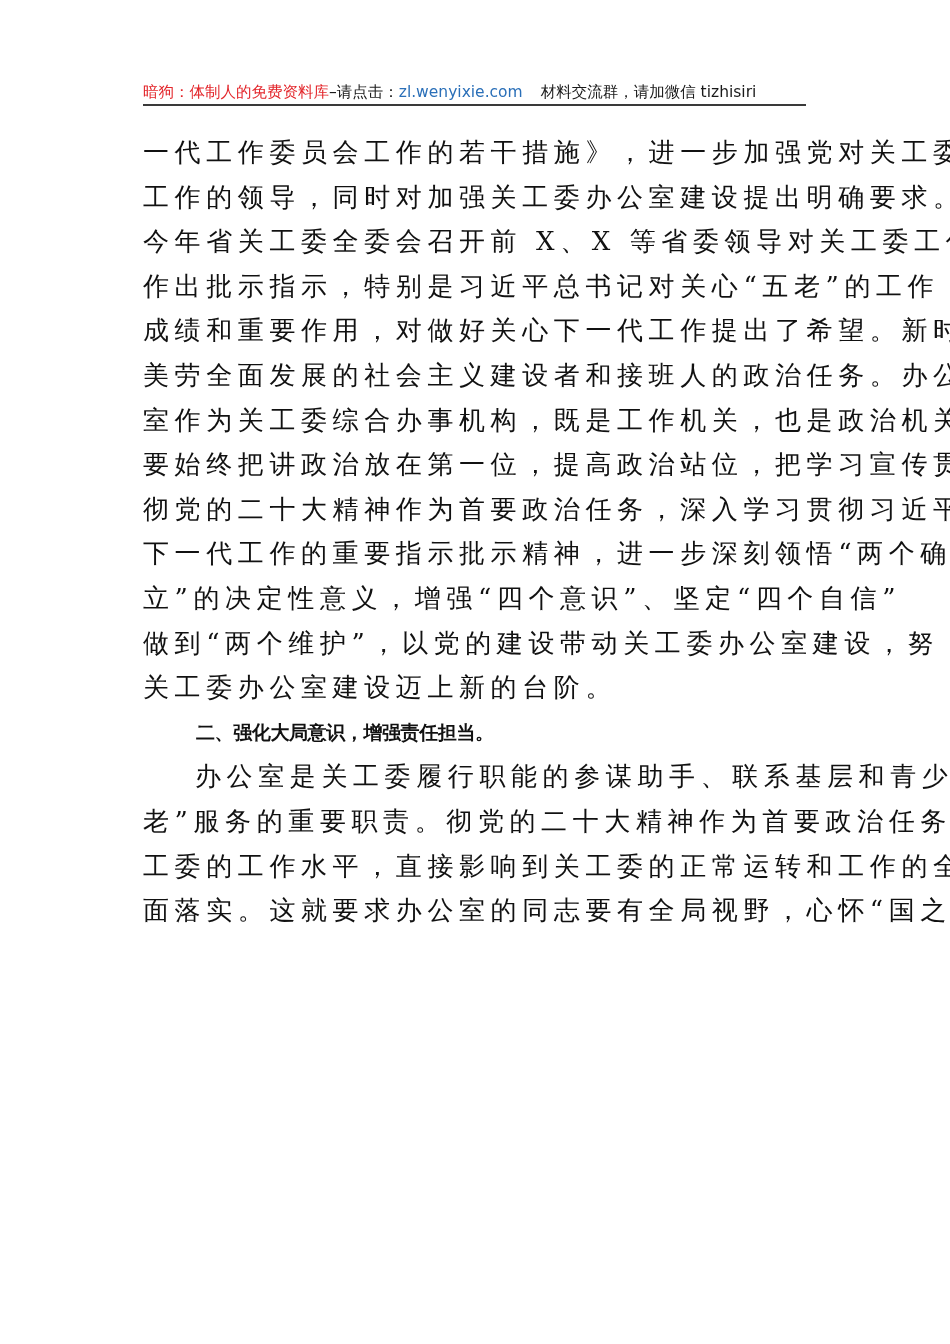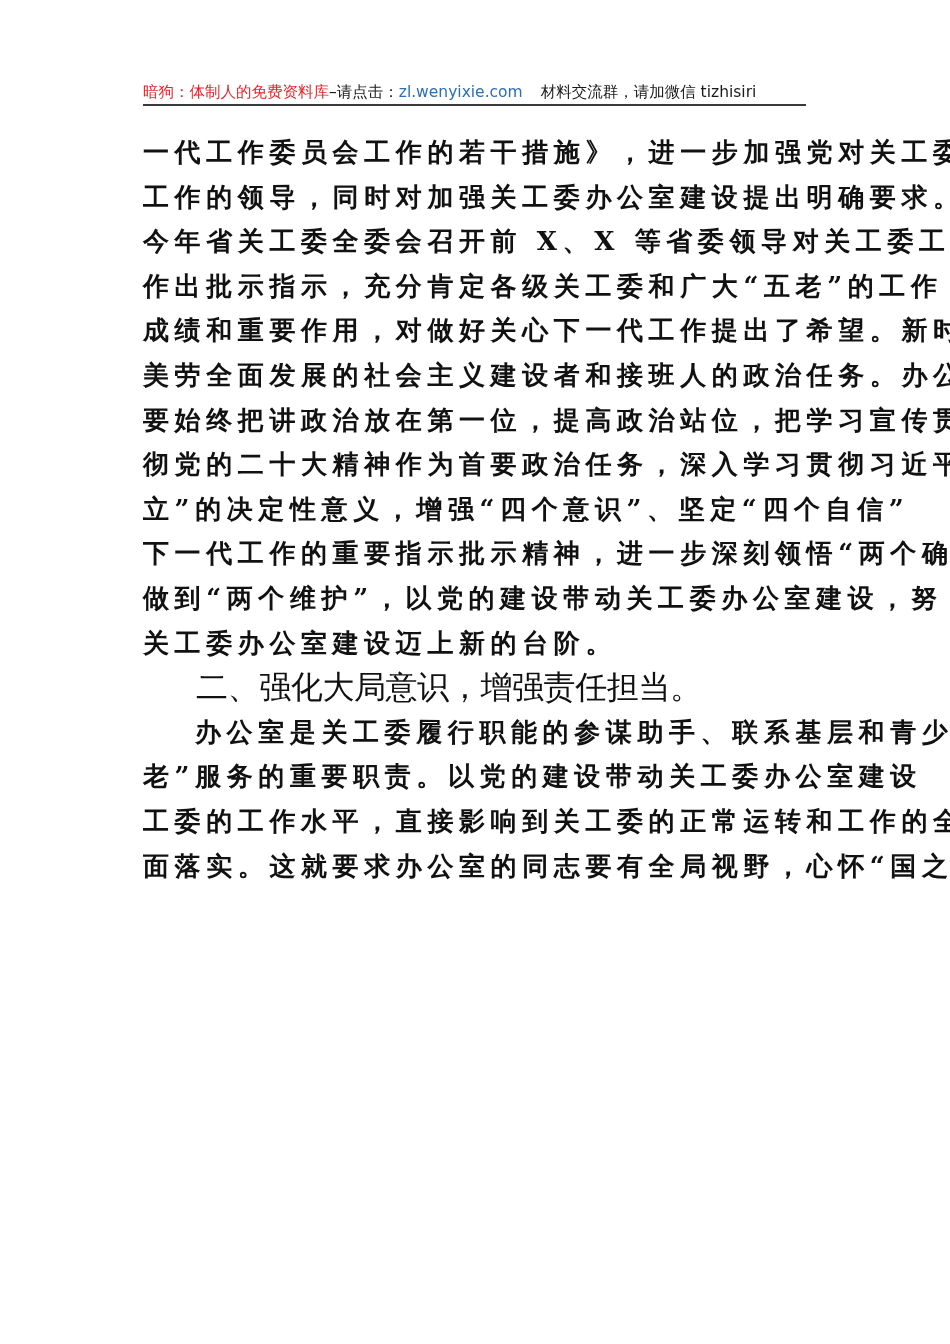--- a/index.html
+++ b/index.html
@@ -51,29 +51,28 @@
       font-family: "DejaVu Serif", serif;
       color: #111111;
     }
     .line {
       height: 44.6px;
       line-height: 44.6px;
       font-size: 26px;
       white-space: nowrap;
       letter-spacing: 5.6px;
       overflow: visible;
-      font-weight: bold;
     }
     .line.indent { padding-left: 52px; }
     .heading {
       height: 44.6px;
       line-height: 44.6px;
       font-family: "DejaVu Sans", sans-serif;
-      font-weight: normal;
-      font-size: 32px;
+      font-weight: bold;
+      font-size: 19px;
       padding-left: 53px;
       letter-spacing: -0.4px;
       white-space: nowrap;
       color: #111111;
     }
   </style>
 </head>
 <body>
 
 <div class="page">
@@ -81,33 +80,34 @@
   <div class="header">
     <span class="red">暗狗：体制人的免费资料库</span><span class="dark">–请点击：</span><span class="blue">zl.wenyixie.com</span><span class="gap"></span><span class="dark">材料交流群，请加微信 tizhisiri</span>
   </div>
   <div class="header-rule"></div>
 
   <div class="body">
     <div>
       <div class="line">一代工作委员会工作的若干措施》，进一步加强党对关工委</div>
       <div class="line">工作的领导，同时对加强关工委办公室建设提出明确要求。</div>
       <div class="line">今年省关工委全委会召开前 X、X 等省委领导对关工委工作</div>
-      <div class="line">作出批示指示，充分肯定各级关工委和广大“五老”的工作</div>
+      <div class="line">作出批示指示，特别是习近平总书记对关心“五老”的工作</div>
       <div class="line">成绩和重要作用，对做好关心下一代工作提出了希望。新时</div>
       <div class="line">美劳全面发展的社会主义建设者和接班人的政治任务。办公</div>
+      <div class="line">室作为关工委综合办事机构，既是工作机关，也是政治机关</div>
       <div class="line">要始终把讲政治放在第一位，提高政治站位，把学习宣传贯</div>
       <div class="line">彻党的二十大精神作为首要政治任务，深入学习贯彻习近平</div>
+      <div class="line">下一代工作的重要指示批示精神，进一步深刻领悟“两个确</div>
       <div class="line">立”的决定性意义，增强“四个意识”、坚定“四个自信”</div>
-      <div class="line">下一代工作的重要指示批示精神，进一步深刻领悟“两个确</div>
       <div class="line">做到“两个维护”，以党的建设带动关工委办公室建设，努</div>
       <div class="line">关工委办公室建设迈上新的台阶。</div>
     </div>
 
     <div class="heading">二、强化大局意识，增强责任担当。</div>
 
     <div>
       <div class="line indent">办公室是关工委履行职能的参谋助手、联系基层和青少</div>
-      <div class="line">老”服务的重要职责。以党的建设带动关工委办公室建设</div>
+      <div class="line">老”服务的重要职责。彻党的二十大精神作为首要政治任务</div>
       <div class="line">工委的工作水平，直接影响到关工委的正常运转和工作的全</div>
       <div class="line">面落实。这就要求办公室的同志要有全局视野，心怀“国之</div>
     </div>
   </div>
 </div>
 
 </body></html>

